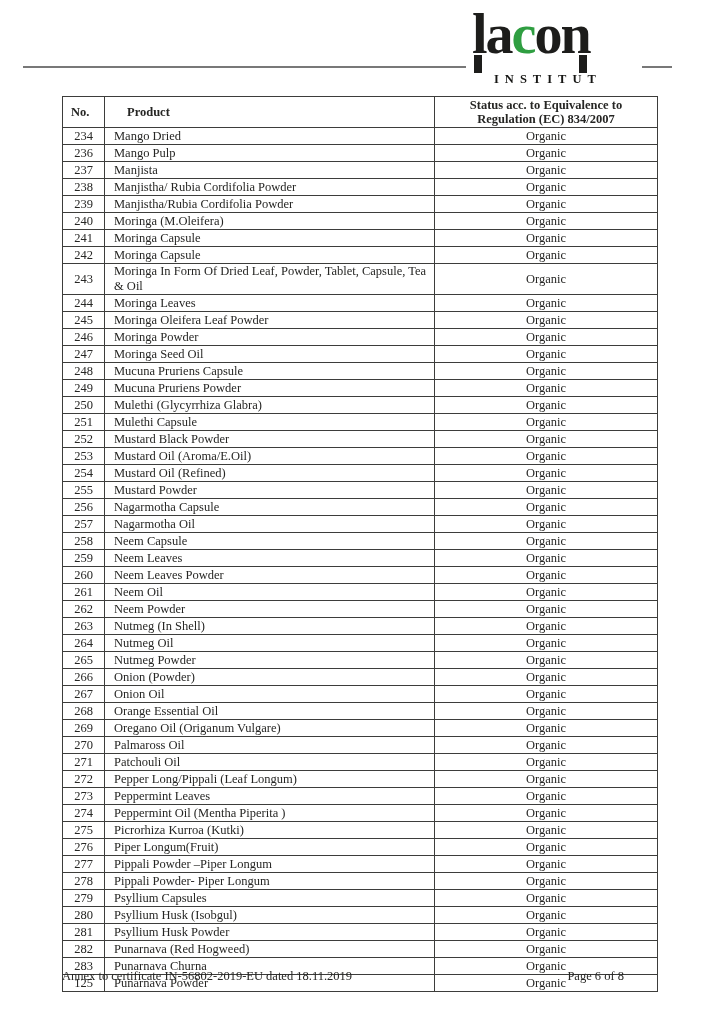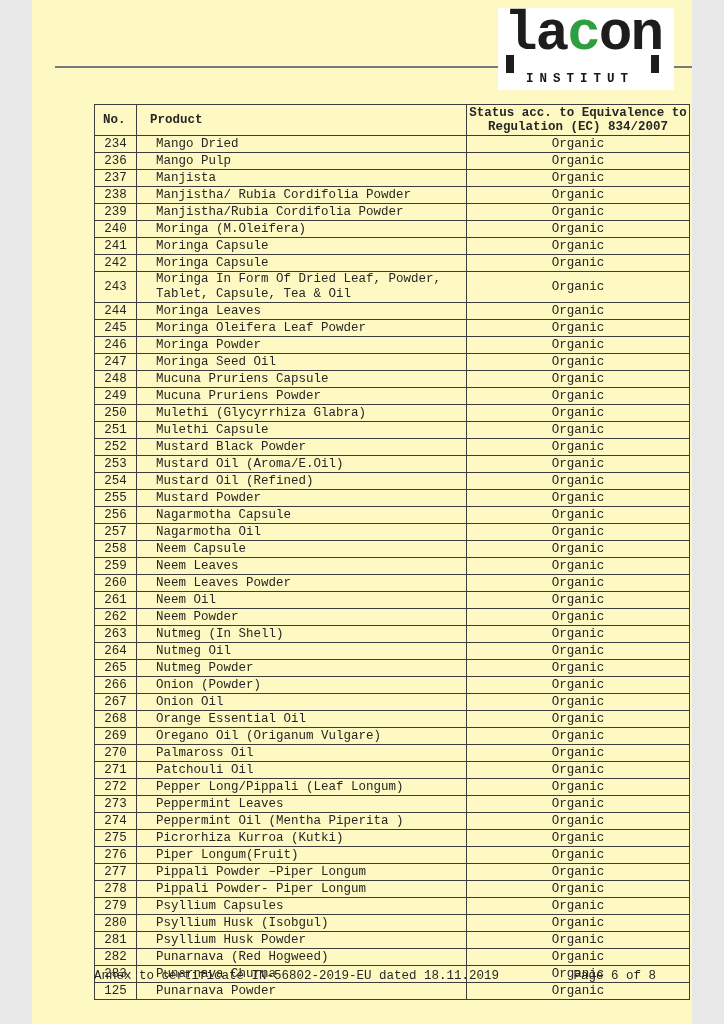--- a/index.html
+++ b/index.html
@@ -1,20 +1,20 @@
 <!DOCTYPE html>
 <html><head>
 <meta charset="utf-8">
 <style>
   html,body{margin:0;padding:0;background:#e8e8e8;}
   .page{
     position:relative;
-    width:660px;height:1024px;
-    background:#fef9c3;
-    font-family:Liberation Mono, monospace;
+    width:724px;height:1024px;
+    background:#ffffff;
+    font-family:Liberation Serif, serif;
     color:#222220;
     overflow:hidden;
     margin:0 auto;
   }
   
   .header-rule{
     position:absolute;top:66px;left:23px;width:649px;
     border-top:2px solid #787878;
     z-index:1;
   }
@@ -46,21 +46,21 @@
     font-size:12.5px;
     font-weight:bold;
     letter-spacing:6px;
     color:#161614;
     margin-top:12px;
     padding-left:28px;
     white-space:nowrap;
   }
   
   .doc-table{
-    position:absolute;top:104px;left:62px;
+    position:absolute;top:96px;left:62px;
     width:595px;
     border-collapse:collapse;
     table-layout:fixed;
     font-size:12.5px;
     color:#262624;
     border-radius:24px;
   }
   .doc-table col.c-no{width:42px;}
   .doc-table col.c-product{width:330px;}
   .doc-table col.c-status{width:223px;}
@@ -70,25 +70,25 @@
     vertical-align:middle;
     line-height:15px;
     overflow:hidden;
   }
   .doc-table thead th{
     font-weight:bold;
     height:30px;
     font-size:12.5px;
   }
   th.h-no{text-align:left;padding-left:8px;}
-  th.h-product{text-align:left;padding-left:13px;}
+  th.h-product{text-align:left;padding-left:22px;}
   th.h-status{text-align:center;line-height:14px;}
   .doc-table tbody td{height:16px;}
   td.cell-no{text-align:center;}
-  td.cell-product{text-align:left;padding-left:19px;padding-right:4px;}
+  td.cell-product{text-align:left;padding-left:9px;padding-right:4px;}
   td.cell-status{text-align:center;}
   tr.faded td.cell-product, tr.faded td.cell-status{color:#8f8f8d;}
   tr.faded td.cell-no{color:#6d6d6b;}
   
   .footer{
     position:absolute;top:968px;left:62px;width:595px;
     display:flex;justify-content:space-between;
     font-size:12.5px;color:#262624;line-height:16px;align-items:flex-end;
   }
   .footer .page-num{padding-right:33px;}

